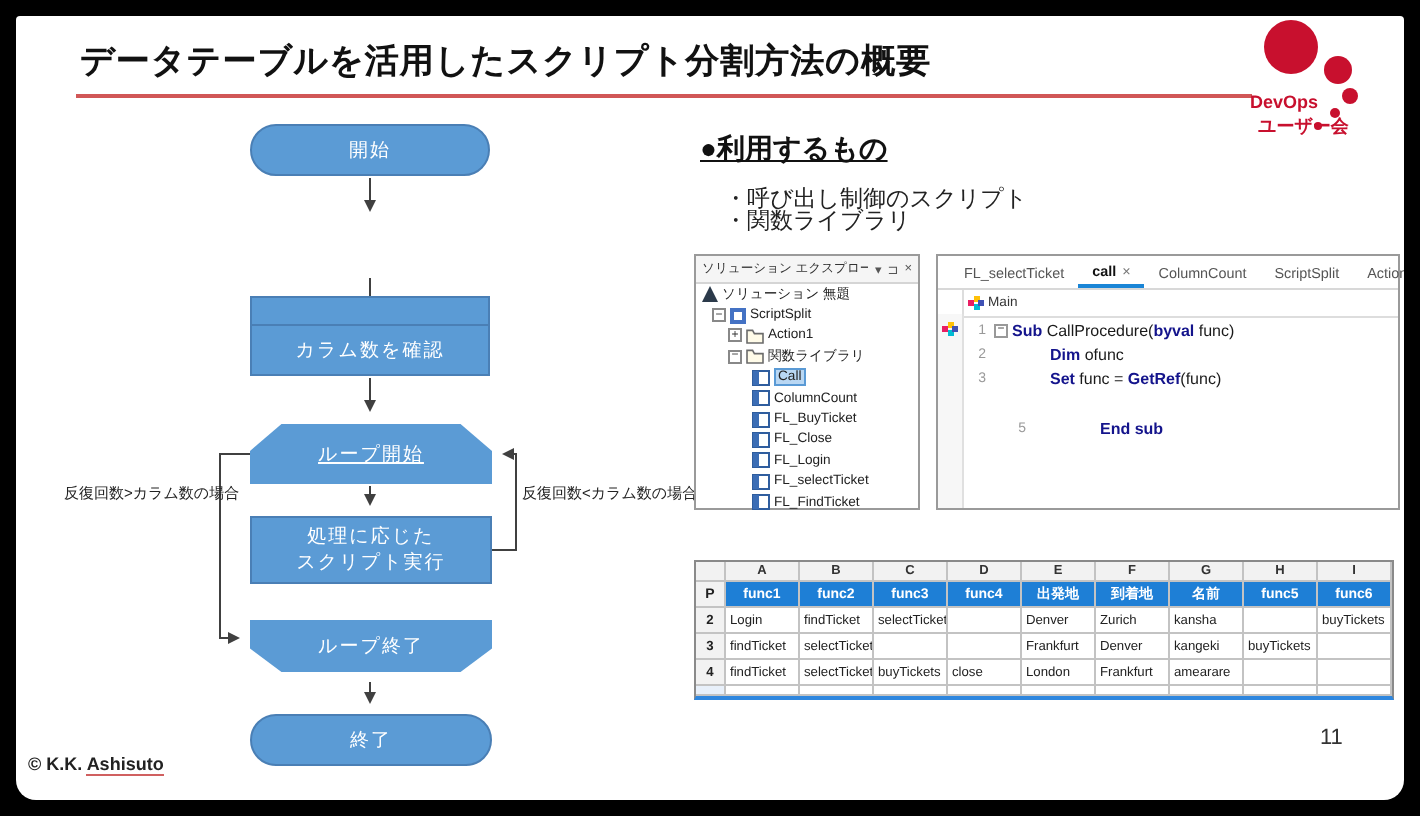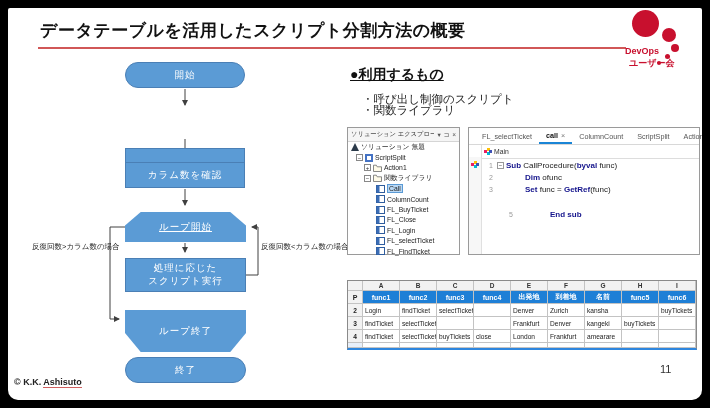--- a/index.html
+++ b/index.html
@@ -119,21 +119,21 @@
     <div class="fc-node" style="left:117px;top:154px;width:120px;height:26px;">
       <span>カラム数を確認</span>
     </div>
     <div class="fc-node fc-hex fc-hex-top" style="left:117px;top:204px;width:121px;height:30px;text-decoration:underline;">
       <span>ループ開始</span>
     </div>
     <div class="fc-node" style="left:117px;top:250px;width:121px;height:34px;">
       <span>処理に応じた</span>
       <span>スクリプト実行</span>
     </div>
-    <div class="fc-node fc-hex fc-hex-bottom" style="left:117px;top:302px;width:121px;height:42px;">
+    <div class="fc-node fc-hex fc-hex-bottom" style="left:117px;top:302px;width:121px;height:26px;">
       <span>ループ終了</span>
     </div>
     <div class="fc-node fc-pill" style="left:117px;top:349px;width:121px;height:26px;">
       <span>終了</span>
     </div>
     <div class="fc-label" style="left:24px;top:234px;">反復回数&gt;カラム数の場合</div>
     <div class="fc-label" style="left:253px;top:234px;">反復回数&lt;カラム数の場合</div>
 
     <div class="usage-head">●利用するもの</div>
     <div class="usage-item" style="left:354px;top:84px;">・呼び出し制御のスクリプト</div>

